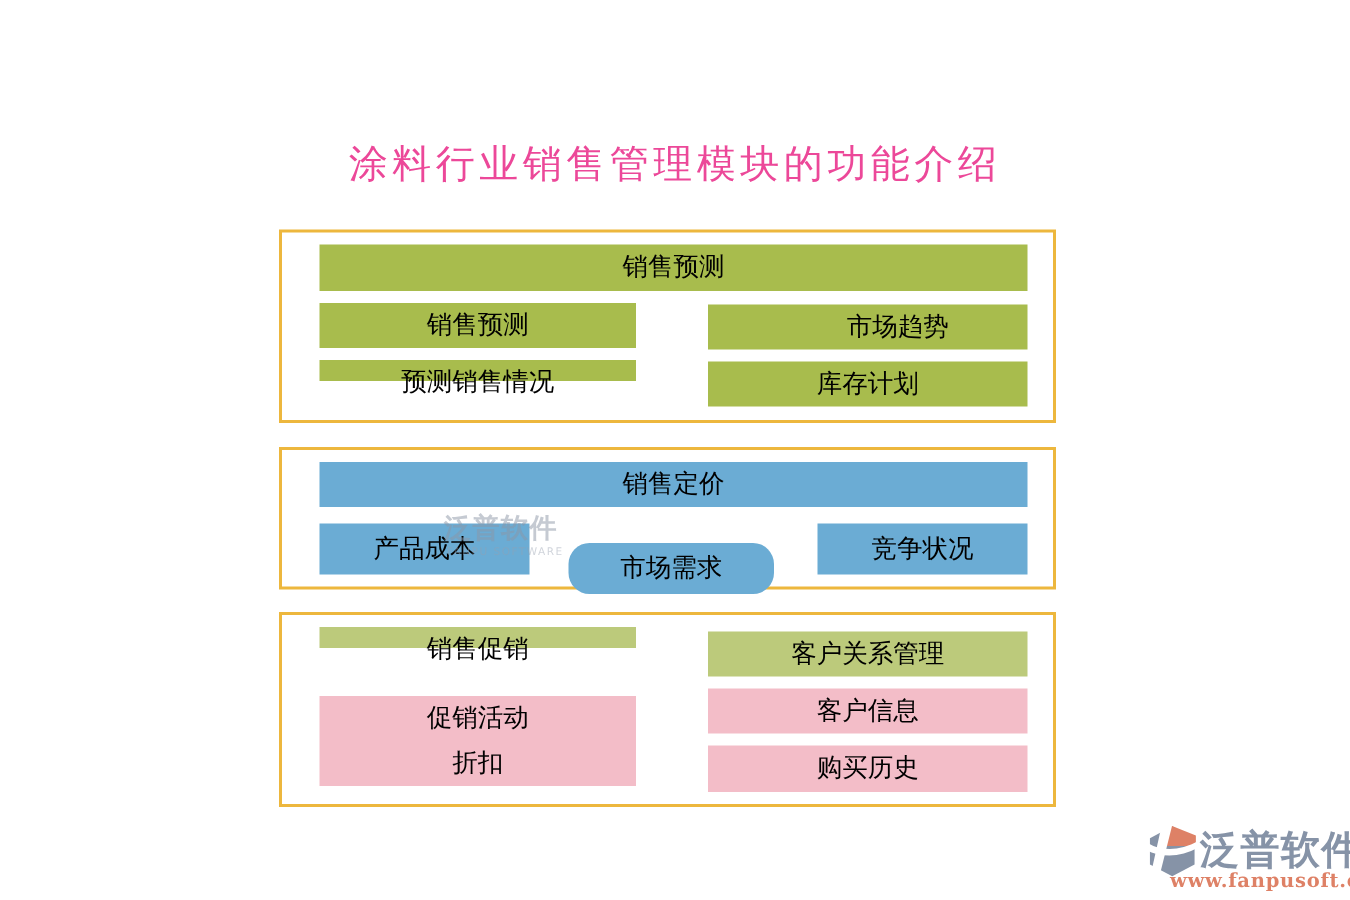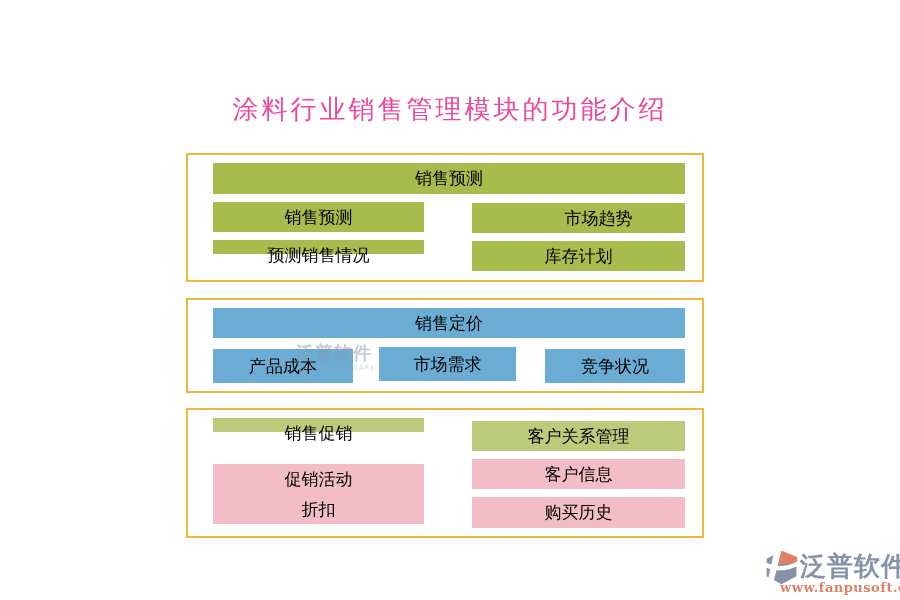--- a/index.html
+++ b/index.html
@@ -30,21 +30,21 @@
   .pink{background:#f3bdc8;}
   
   .s1-full{left:213px;top:163px;width:472px;height:31px;line-height:31px;}
   .s1-c00 {left:213px;top:202px;width:211px;height:30px;line-height:30px;}
   .s1-c01 {left:472px;top:203px;width:213px;height:30px;line-height:30px;padding-left:40px;}
   .s1-c10 {left:213px;top:240px;width:211px;height:14px;line-height:30px;}
   .s1-c11 {left:472px;top:241px;width:213px;height:30px;line-height:30px;}
   
   .s2-full{left:213px;top:308px;width:472px;height:30px;line-height:30px;}
   .s2-c0  {left:213px;top:349px;width:140px;height:34px;line-height:34px;}
-  .s2-c1  {left:379px;top:347px;width:137px;height:34px;line-height:34px;}
+  .s2-c1  {left:379px;top:362px;width:137px;height:34px;line-height:34px;border-radius:14px;}
   .s2-c2  {left:545px;top:349px;width:140px;height:34px;line-height:34px;}
   
   .s3-lh{left:213px;top:418px;width:211px;height:14px;line-height:30px;}
   .s3-rh{left:472px;top:421px;width:213px;height:30px;line-height:30px;}
   .s3-l0{left:213px;top:464px;width:211px;height:30px;line-height:30px;}
   .s3-r0{left:472px;top:459px;width:213px;height:30px;line-height:30px;}
   .s3-l1{left:213px;top:494px;width:211px;height:30px;line-height:30px;}
   .s3-r1{left:472px;top:497px;width:213px;height:31px;line-height:31px;}
   
   .watermark{

